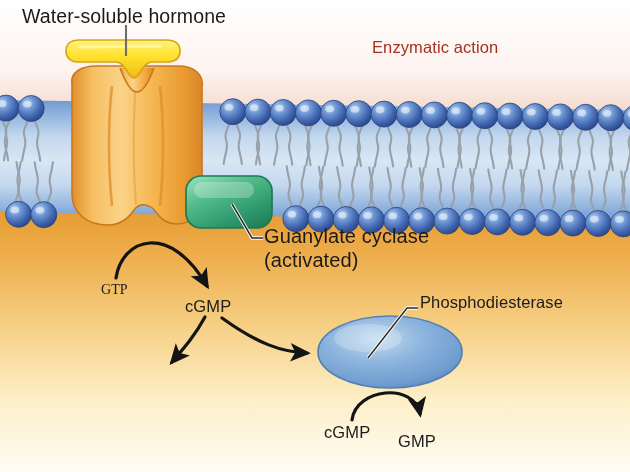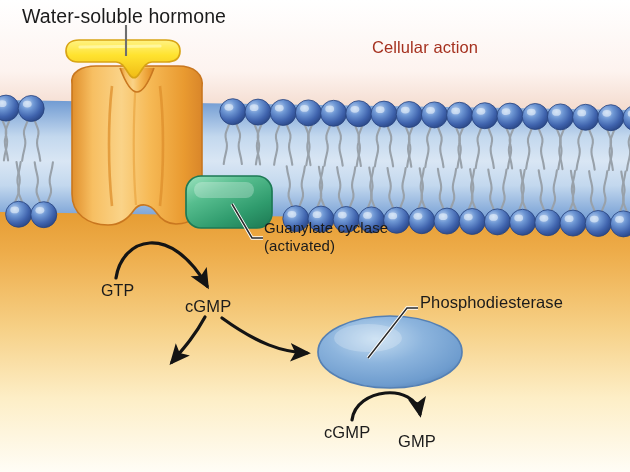--- a/index.html
+++ b/index.html
@@ -28,22 +28,22 @@
   .lbl {
     position: absolute;
     font-family: "Liberation Sans", sans-serif;
     color: #1b1b1b;
     white-space: pre;
     line-height: 1.18;
     letter-spacing: 0.1px;
   }
   #label-hormone   { left: 22px;  top: 5px;   font-size: 19.5px; text-align: center; }
   #label-enzymatic { left: 372px; top: 38px;  font-size: 16.5px; color: #a5311f; }
-  #label-gc        { left: 264px; top: 219px; font-size: 15px; }
-  #label-gtp       { left: 101px; top: 282px; font-size: 16px; }
+  #label-gc        { left: 264px; top: 225px; font-size: 20px; }
+  #label-gtp       { left: 101px; top: 282px; font-size: 14px; font-family: Liberation Serif, serif; }
   #label-cgmp-top  { left: 185px; top: 297px; font-size: 16.5px; }
   #label-responses { left: 68px;  top: 372px; font-size: 16.5px; }
   #label-pde       { left: 420px; top: 293px; font-size: 16.5px; }
   #label-cgmp-bot  { left: 324px; top: 423px; font-size: 16.5px; }
   #label-gmp       { left: 398px; top: 423px; font-size: 16.5px; margin-top: 9px; }
 </style>
 </head>
 <body>
 
 <div id="figure">
@@ -433,21 +433,21 @@
 
         <path d="M222,318 C258,344 282,352 307,353" marker-end="url(#ah)"></path>
 
         <path d="M352,420 C356,388 414,382 420,414" marker-end="url(#ah)"></path>
       </g>
     </g>
   </svg>
 
   <div class="lbl" id="label-hormone">Water-soluble hormone</div>
 
-  <div class="lbl" id="label-enzymatic">Cellular action</div>
+  <div class="lbl" id="label-enzymatic">Enzymatic action</div>
 
   <div class="lbl" id="label-gc"><span>Guanylate cyclase</span><br><span>(activated)</span></div>
 
   <div class="lbl" id="label-gtp">GTP</div>
 
   <div class="lbl" id="label-cgmp-top">cGMP</div>
 
   <div class="lbl" id="label-responses"><br></div>
 
   <div class="lbl" id="label-pde">Phosphodiesterase</div>

